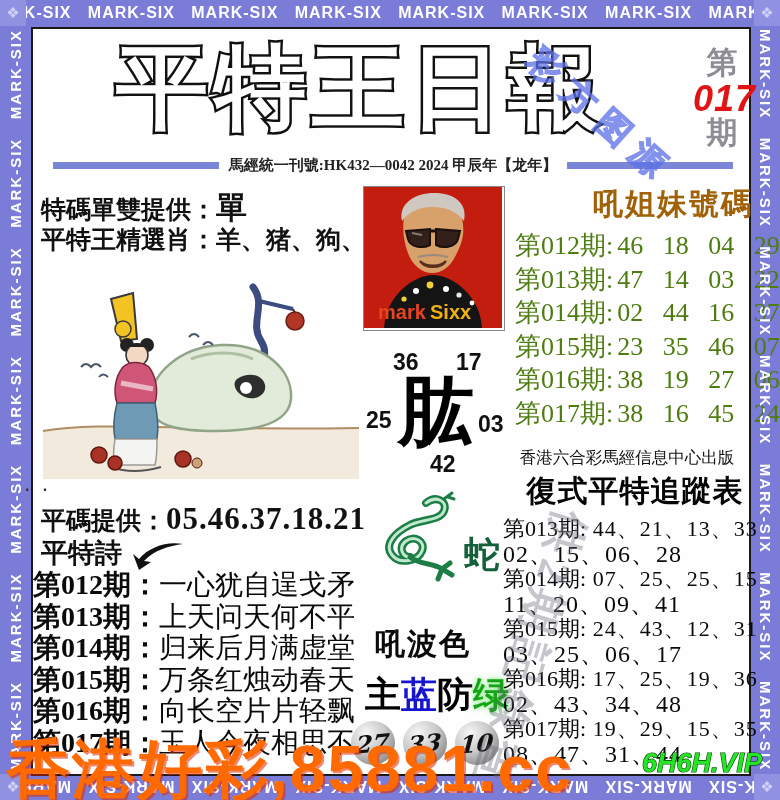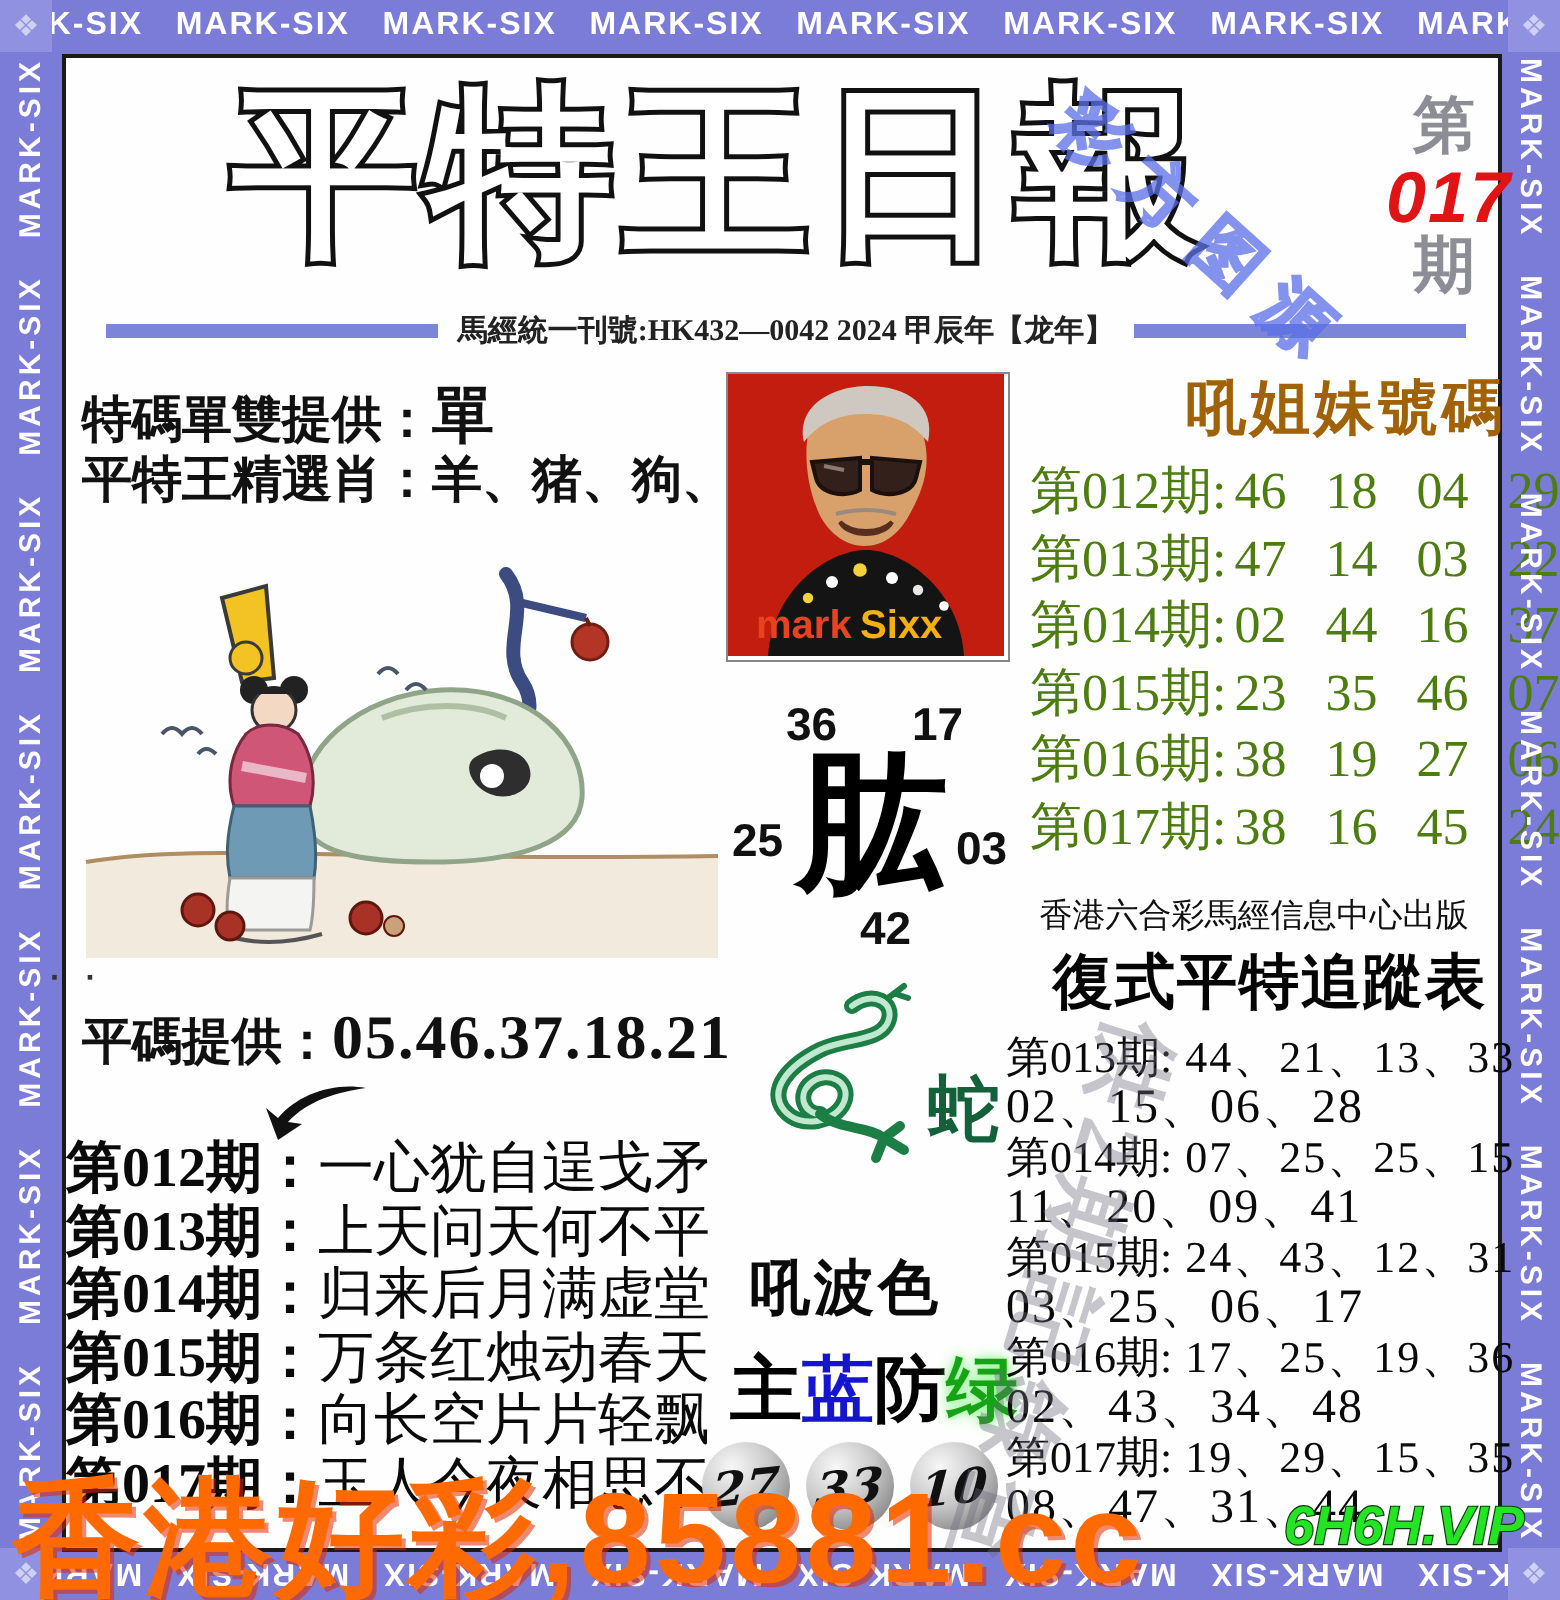--- a/index.html
+++ b/index.html
@@ -164,20 +164,21 @@
         <circle cx="74" cy="184" r="7" fill="#a83226" stroke="#5e170f" stroke-width="1.5"></circle>
         <circle cx="142" cy="180" r="8" fill="#a83226" stroke="#5e170f" stroke-width="1.5"></circle>
         <circle cx="156" cy="184" r="5" fill="#c9a27a" stroke="#5e170f" stroke-width="1"></circle>
       </svg>
     </div>
 
     <div class="dots">· ·</div>
     <div class="lping">
       <span>平碼提供：</span><span class="nums">05.46.37.18.21</span>
     </div>
+    <div class="lpoemt">平特詩</div>
     <div class="arrow">
       <svg width="56" height="30" viewBox="0 0 56 30">
         <path d="M54,3 C38,0 20,6 10,18 L4,13 L10,29 L22,21 L15,20 C25,9 40,5 54,3 Z" fill="#111"></path>
       </svg>
     </div>
     <div class="poems">
       <div class="poemline"><span class="plab">第012期：</span><span>一心犹自逞戈矛</span></div>
       <div class="poemline"><span class="plab">第013期：</span><span>上天问天何不平</span></div>
       <div class="poemline"><span class="plab">第014期：</span><span>归来后月满虚堂</span></div>
       <div class="poemline"><span class="plab">第015期：</span><span>万条红烛动春天</span></div>

